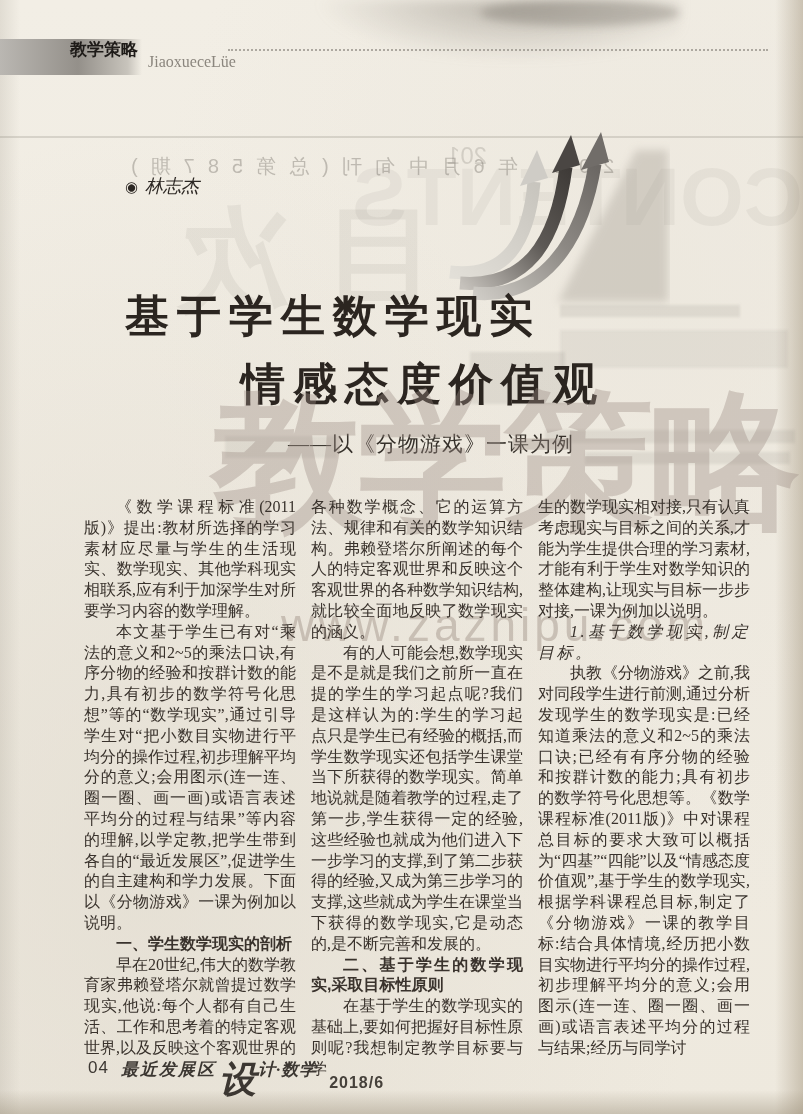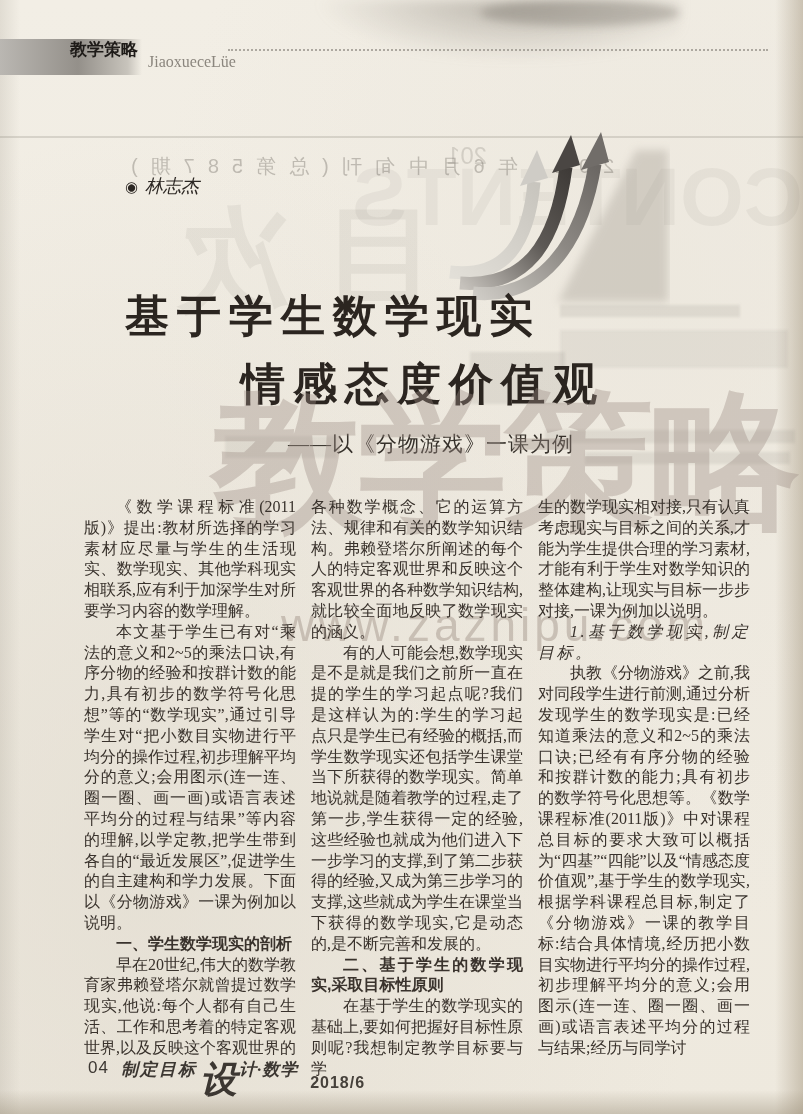--- a/index.html
+++ b/index.html
@@ -155,19 +155,19 @@
       </div>
     <div class="col" id="col3">
         <p class="blk-cont">生的数学现实相对接,只有认真考虑现实与目标之间的关系,才能为学生提供合理的学习素材,才能有利于学生对数学知识的整体建构,让现实与目标一步步对接,一课为例加以说明。</p>
         <p class="blk-kai">1.基于数学现实,制定目标。</p>
         <p class="blk-p">执教《分物游戏》之前,我对同段学生进行前测,通过分析发现学生的数学现实是:已经知道乘法的意义和2~5的乘法口诀;已经有有序分物的经验和按群计数的能力;具有初步的数学符号化思想等。《数学课程标准(2011版)》中对课程总目标的要求大致可以概括为“四基”“四能”以及“情感态度价值观”,基于学生的数学现实,根据学科课程总目标,制定了《分物游戏》一课的教学目标:结合具体情境,经历把小数目实物进行平均分的操作过程,初步理解平均分的意义;会用图示(连一连、圈一圈、画一画)或语言表述平均分的过程与结果;经历与同学讨</p>
       </div>
   </div>
 
   <div class="footer">
     <span class="pn">04</span>
-    <span class="script">制定目标</span>
+    <span class="script">最近发展区</span>
     <span class="bigchar">设</span>
     <span class="rest">计·数学</span>
     <span class="issue">2018/6</span>
   </div>
 
 </div>
 
 </body></html>

